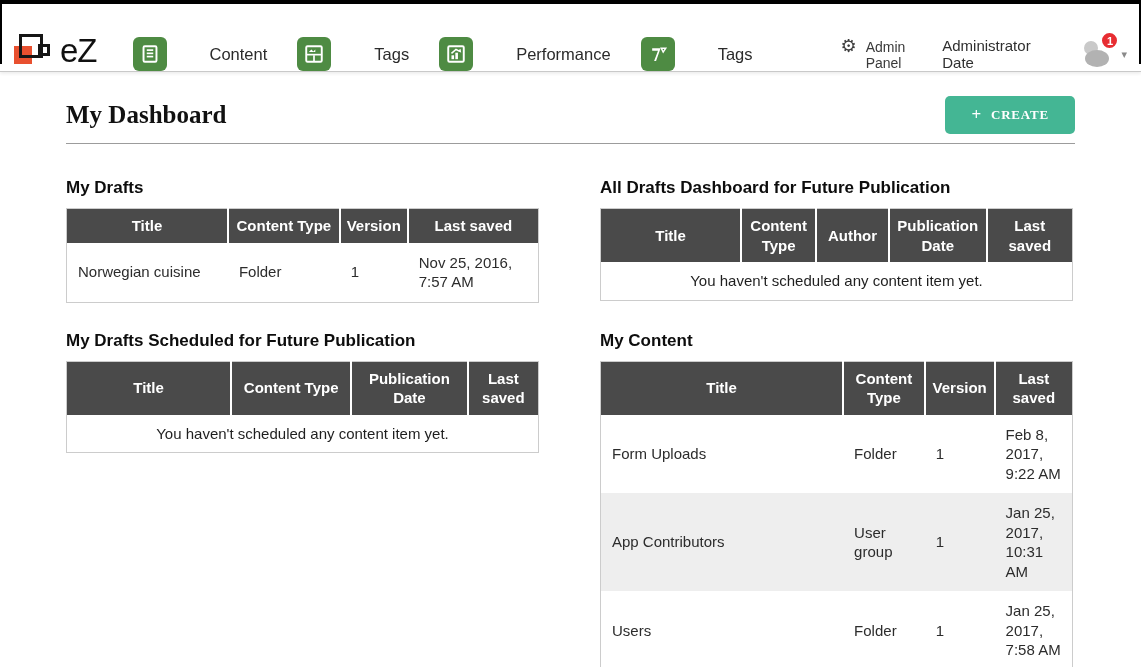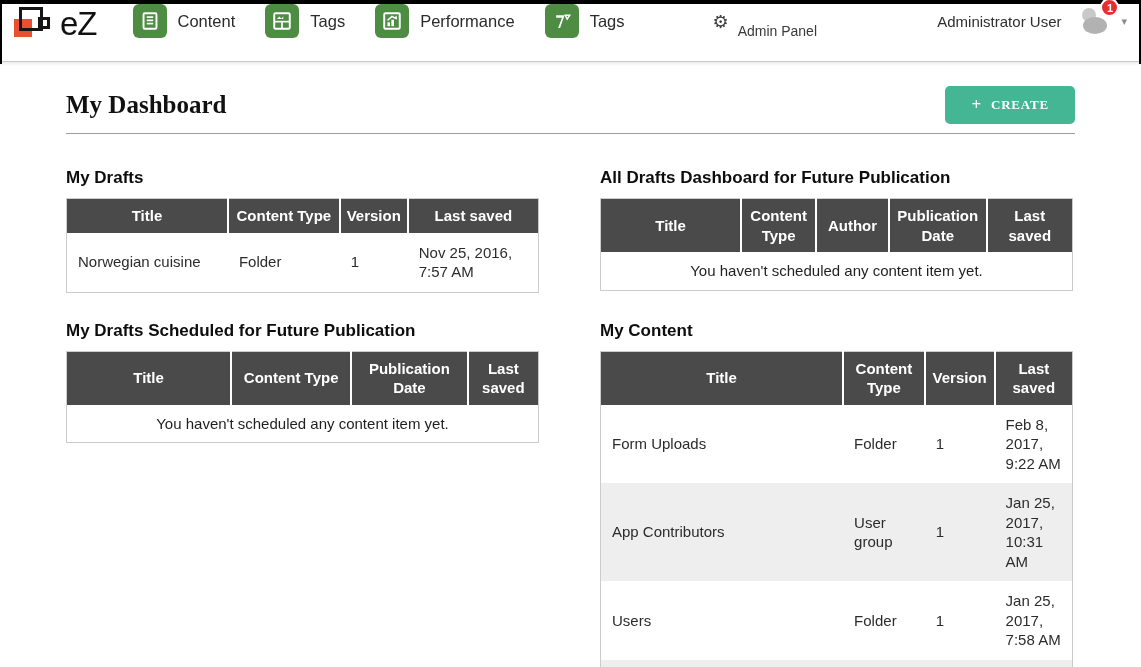--- a/index.html
+++ b/index.html
@@ -3,35 +3,35 @@
 <meta charset="utf-8">
 <style>
   * { margin:0; padding:0; box-sizing:border-box; }
   html,body { width:1141px; height:667px; overflow:hidden; background:#fff;
     font-family:"Liberation Sans","DejaVu Sans",sans-serif; color:#2f2f2f; }
   #app { position:relative; width:1141px; height:667px; border-top:4px solid #000; background:#fff; }
   .window-edge { position:absolute; top:0; width:2px; height:60px; background:#000; z-index:20; }
   .window-edge.left { left:0; } .window-edge.right { right:0; }
 
   
-  .topbar { height:58px; display:flex; align-items:flex-start; padding:0 14px 0 12px;
+  .topbar { height:68px; display:flex; align-items:flex-end; padding:0 14px 0 12px;
     background:#fff; border-bottom:1px solid #c9c9c9; box-shadow:0 2px 3px rgba(0,0,0,.07); position:relative; z-index:10; }
   .logo { display:flex; align-items:center; cursor:pointer; margin-right:36px; }
   .logo-mark { position:relative; width:46px; height:40px; }
   .logo-orange { position:absolute; left:2px; top:15px; width:18px; height:18px; background:#e8502f; z-index:1; }
   .logo-big { position:absolute; left:7px; top:3px; width:24px; height:24px; border:3px solid #161616; z-index:2; }
   .logo-small { position:absolute; left:26px; top:13px; width:12px; height:12px; border:3px solid #161616; z-index:3; }
   .logo-text { font-size:33px; color:#111; letter-spacing:-1px; margin-left:2px; }
 
   .nav { display:flex; align-items:center; }
   .nav-item { display:flex; align-items:center; margin-left:30px; cursor:pointer; }
   .nav-item:first-child { margin-left:0; }
   .nav-icon { width:34px; height:34px; background:#4e8b43; border-radius:6px; display:flex;
     align-items:center; justify-content:center; margin-right:11px; }
-  .nav-label { font-size:16.5px; color:#2b2b2b; }
+  .nav-label { font-size:16.5px; color:#2b2b2b;margin-left:32px; }
 
   .admin-panel { display:flex; align-items:center; margin-left:88px; cursor:pointer; }
   .gear { font-size:18px; color:#3d3d3d; margin-right:9px; line-height:1; }
   .admin-label { font-size:14px; color:#3a3a3a;margin-top:19px; }
 
   .spacer { flex:1; }
   .user-menu { display:flex; align-items:center; cursor:pointer; }
   .user-name { font-size:15px; color:#2f2f2f; margin-right:16px; }
   .avatar { position:relative; width:36px; height:34px; }
   .avatar-head { position:absolute; left:5px; top:4px; width:14px; height:14px; border-radius:50%; background:#c9c9c9; }
@@ -129,21 +129,21 @@
     </nav>
 
     <div class="admin-panel">
       <span class="gear">⚙</span>
       <span class="admin-label">Admin Panel</span>
     </div>
 
     <div class="spacer"></div>
 
     <div class="user-menu">
-      <span class="user-name">Administrator User</span>
+      <span class="user-name">Administrator Date</span>
       <span class="avatar">
         <span class="avatar-head"></span>
         <span class="avatar-body"></span>
         <span class="badge">1</span>
       </span>
       <span class="caret">▾</span>
     </div>
   </header>
 
   <main class="content">

